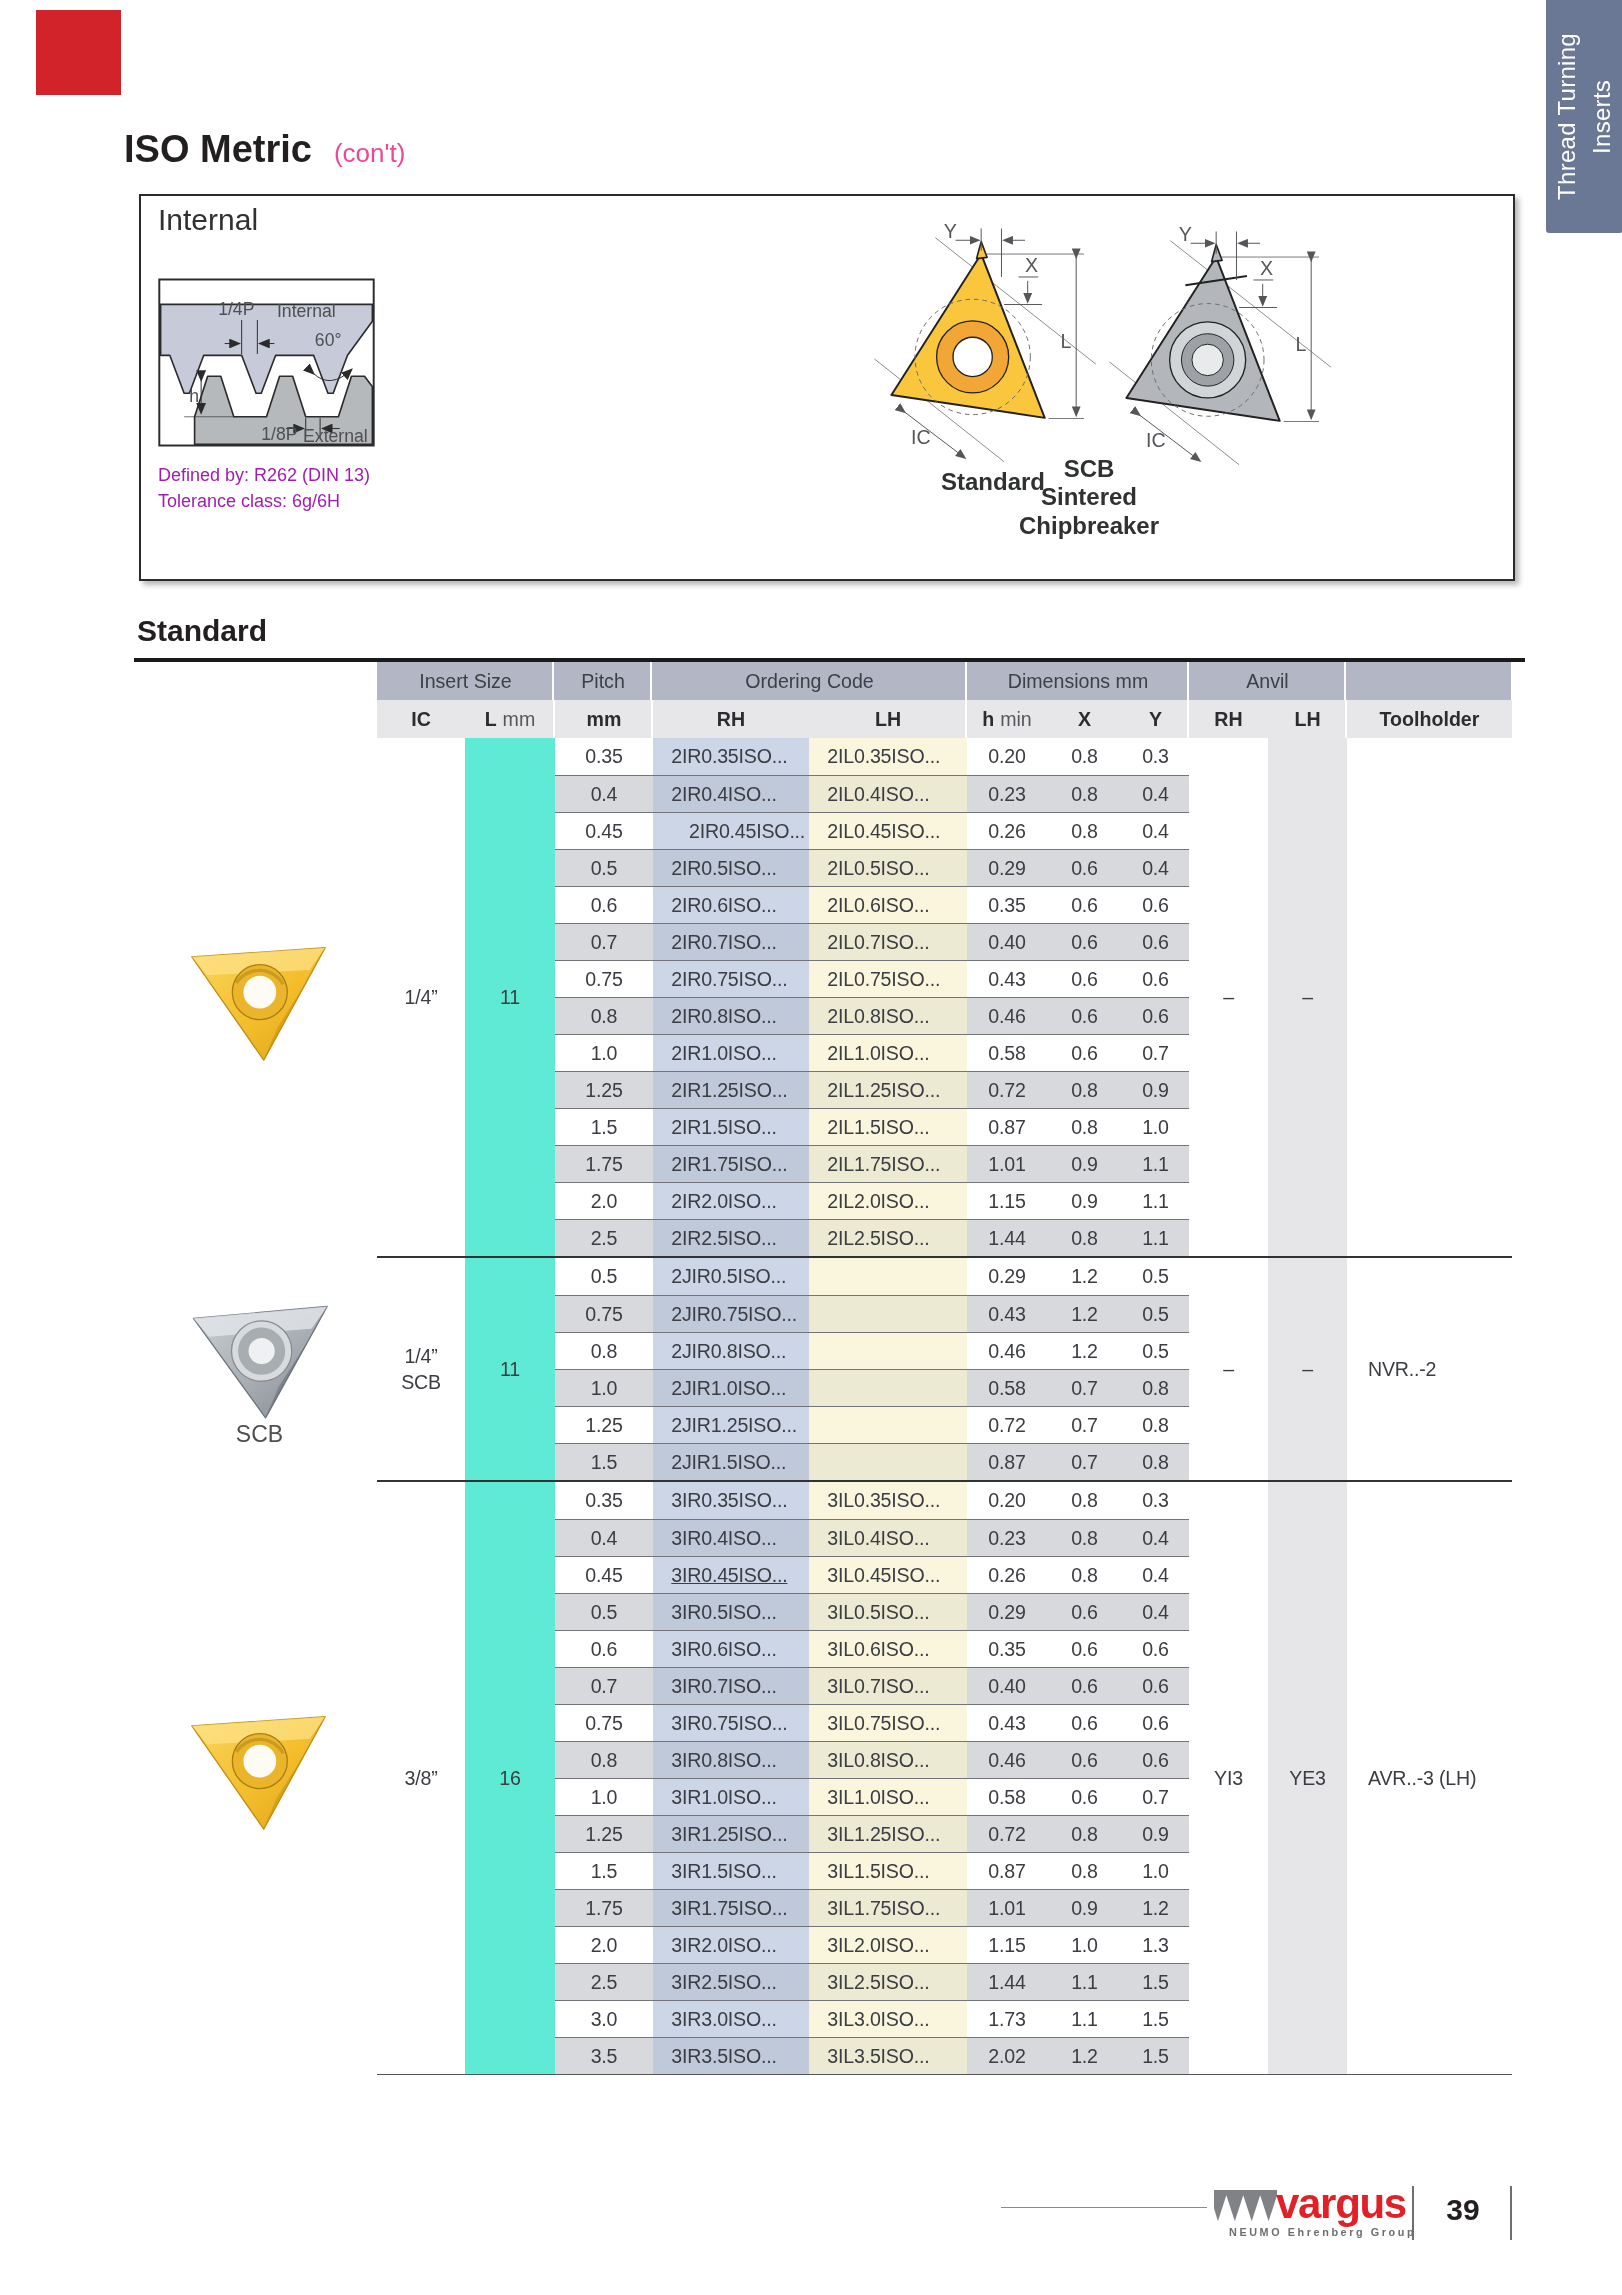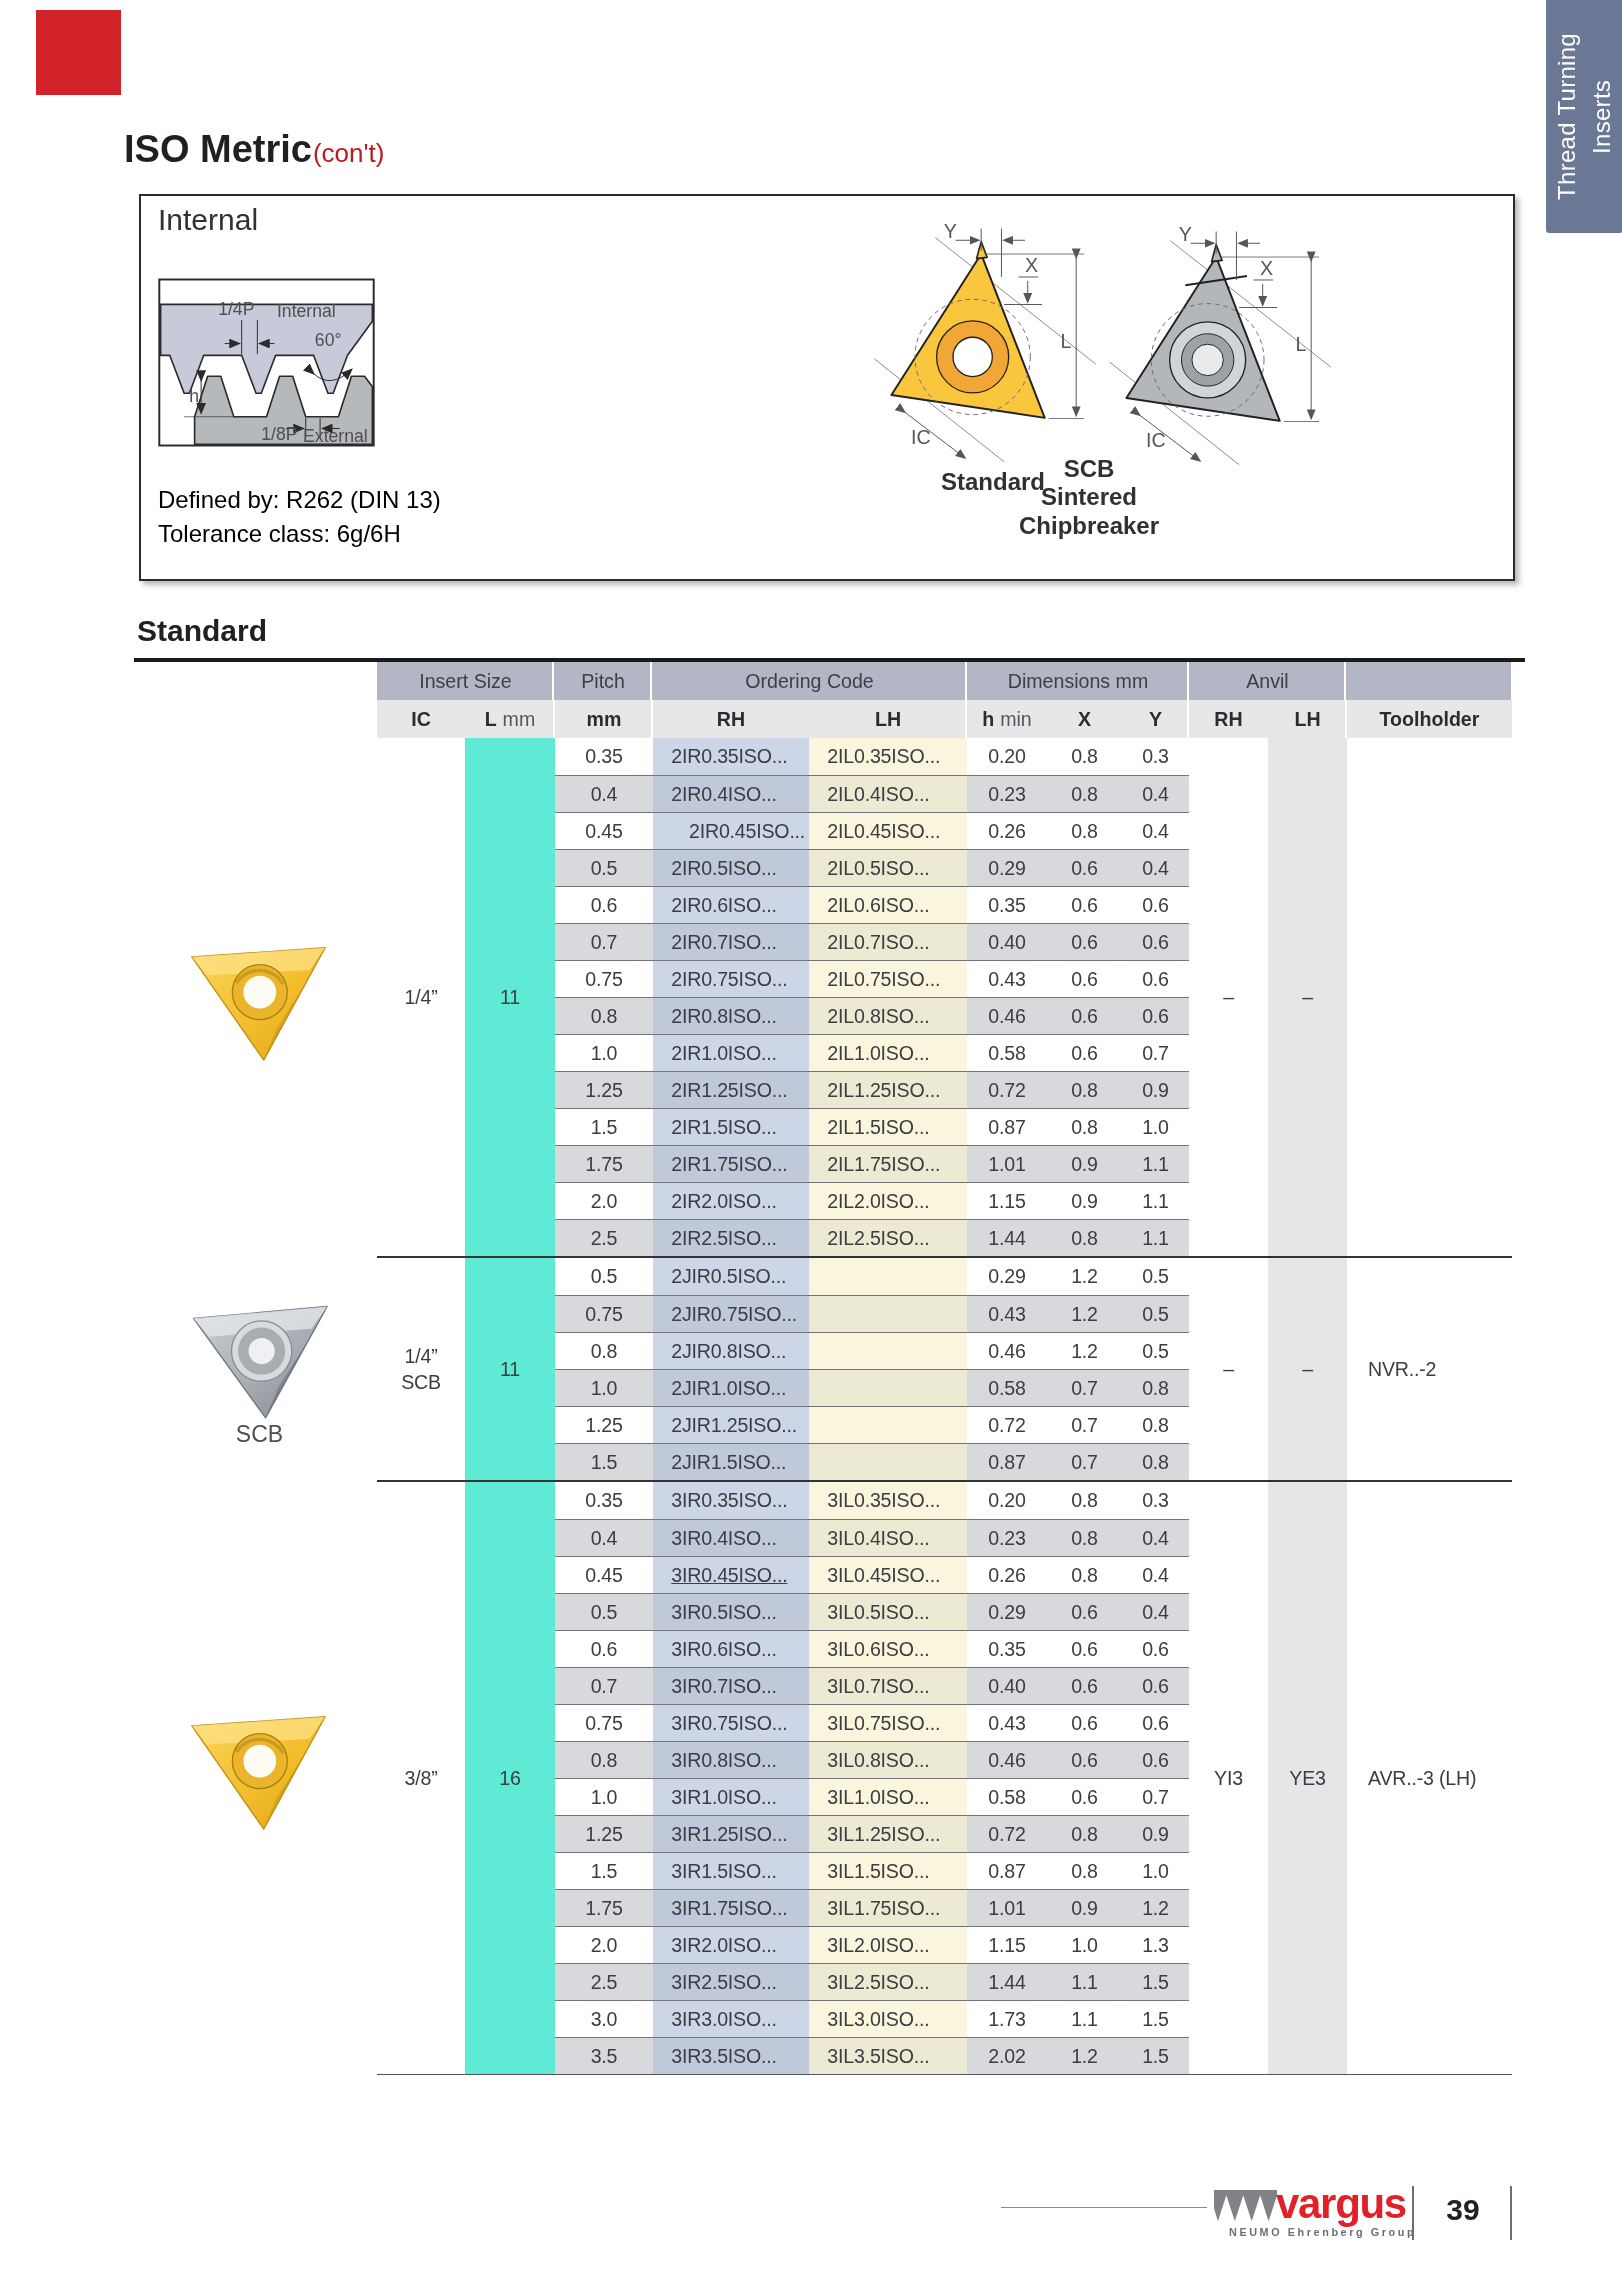--- a/index.html
+++ b/index.html
@@ -11,28 +11,28 @@
   .red-square{left:36px;top:9.8px;width:85px;height:85px;background:#d2232a;}
 
   
   .side-tab{left:1546px;top:0;width:77px;height:233px;background:#6a7795;border-radius:0 0 3.3px 3.3px;
             display:flex;align-items:center;justify-content:center;}
   .tab-text{writing-mode:vertical-rl;transform:rotate(180deg);color:#fff;font-size:24px;
             line-height:1.45;text-align:center;letter-spacing:0.3px;}
 
   
   .page-title{left:124px;top:128px;font-size:38px;font-weight:bold;}
-  .page-title .note{font-size:26px;font-weight:400;color:#b91c1c;margin-left:1px;}
+  .page-title .note{font-size:26px;font-weight:400;color:#ec4899;margin-left:22px;}
 
   
   .internal-box{left:139px;top:194px;width:1372px;height:383px;border:2px solid #2b2b2b;
                 background:#fff;box-shadow:3.9px 3.9px 5.2px rgba(0,0,0,.28);}
   .internal-heading{left:17px;top:6.5px;font-size:30px;color:#2f3133;}
   .thread-svg{left:17px;top:82px;}
-  .defined-text{left:17px;top:267px;font-size:24px;line-height:1.42;color:#000000;margin-top:20px;}
+  .defined-text{left:17px;top:267px;font-size:18px;line-height:1.42;color:#a21caf;}
   .std-caption{left:741px;top:272px;width:222px;text-align:center;font-size:24px;font-weight:600;color:#2f3133;}
   .scb-caption{left:830px;top:259px;width:236px;text-align:center;font-size:24px;font-weight:600;
                color:#2f3133;line-height:1.18;}
 
   
   .std-heading{left:137px;top:614px;font-size:30px;font-weight:bold;}
   .top-rule{left:134px;top:658px;width:1391px;height:3.9px;background:#1a1a1a;}
 
   
   .table{left:377px;top:662px;width:1135px;}

